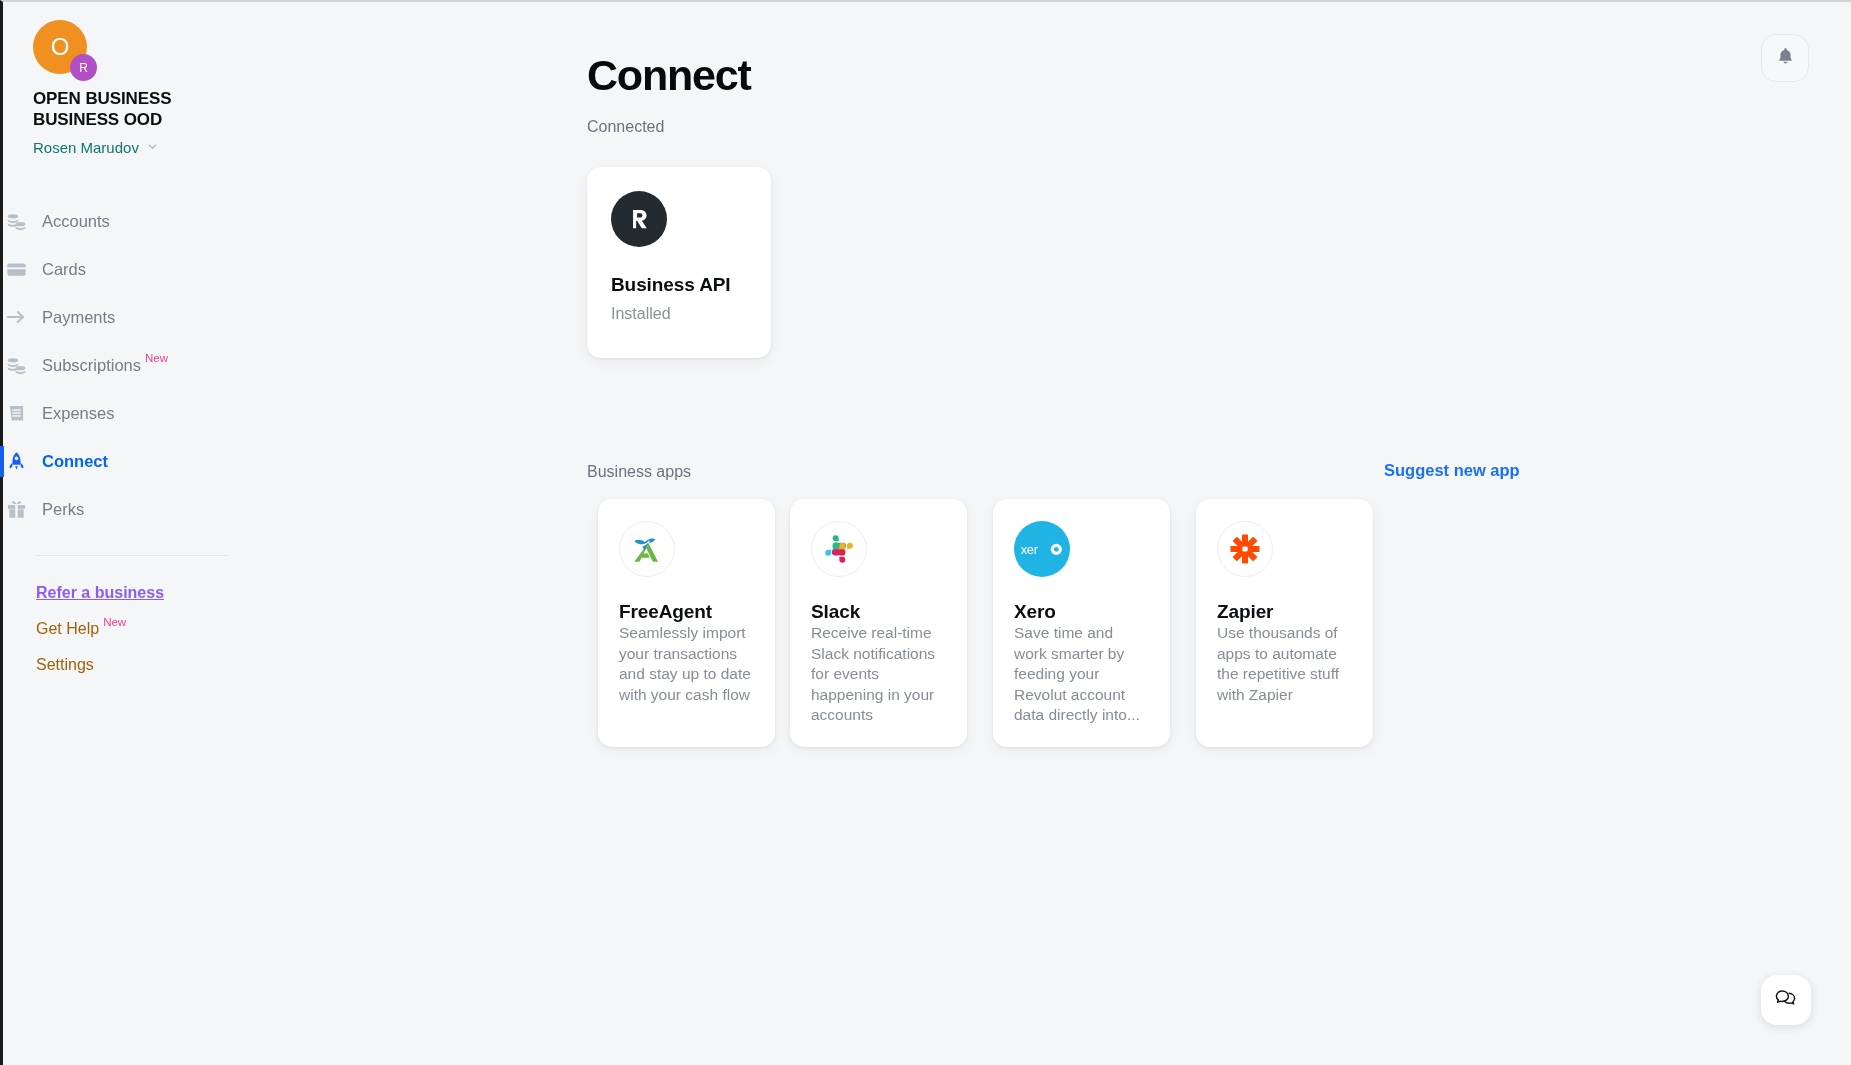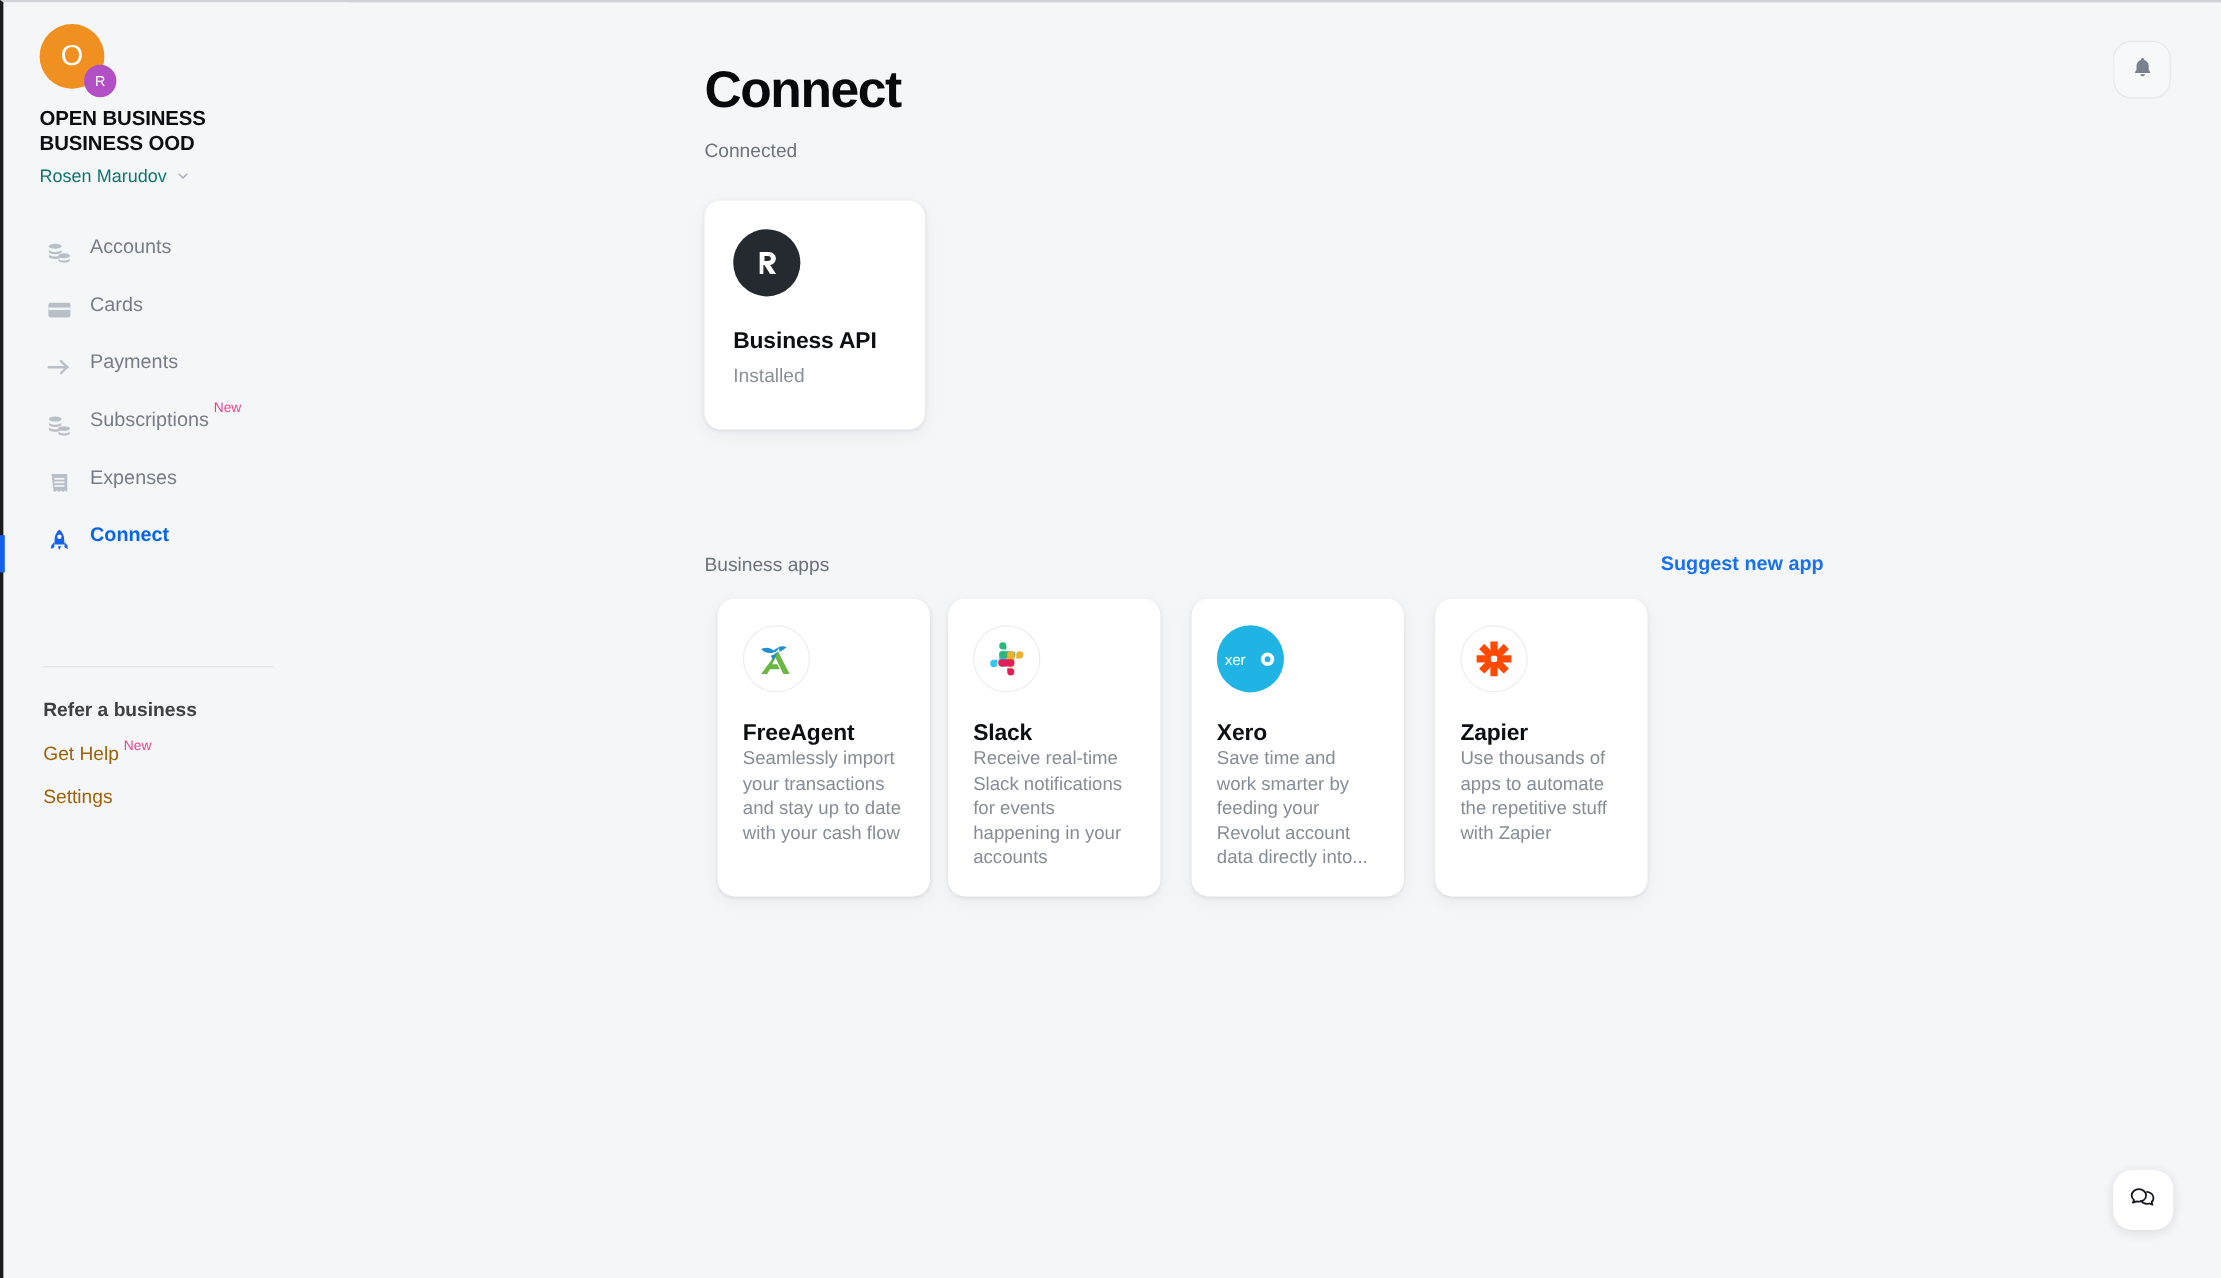--- a/index.html
+++ b/index.html
@@ -54,22 +54,22 @@
     margin-top: 9px;
     display: flex; align-items: center; gap: 8px;
     font-size: 15px; color: #0f766e;
   }
   .chev { display:block; width: 9px; height: 9px; position: relative; top: -2px; }
   .chev svg { display:block; }
 
   .nav { position: absolute; left: 0; top: 195px; width: 285px; }
   .nav-item {
     position: relative;
-    display: flex; 
-    height: 48px; padding-left: 33px;
+    display: flex; align-items: center;
+    height: 48px; 
     cursor: pointer;
     text-decoration: none;
   }
   .nav-icon {
     width: 26px; height: 26px;
     display: flex; align-items: center; justify-content: center;
     margin-right: 13px;
     flex: 0 0 26px;
   }
   .nav-label {
@@ -93,21 +93,21 @@
     position: absolute; left: 33px; top: 553px;
     width: 192px; height: 1px; background: #e3e5e8;
   }
   .sub-nav { position: absolute; left: 0; top: 573px; width: 285px; }
   .sub-item {
     display: flex; align-items: center;
     height: 36px; padding-left: 33px;
     cursor: pointer;
   }
   .sub-label { font-size: 16px; color: #a16207; white-space: nowrap; }
-  .sub-item.bold .sub-label { color: #404040; font-weight: 700; }
+  .sub-item.bold .sub-label { color: #8b5cf6; font-weight: 700; text-decoration: underline; }
 
   
   #main {
     position: absolute;
     left: 285px; top: 0; right: 0; bottom: 0;
   }
   .page-title {
     position: absolute; left: 299px; top: 20px;
     font-size: 43px; font-weight: 700; color: #07090d;
     letter-spacing: -1.2px;
@@ -294,20 +294,32 @@
             <path d="M12 1.5c3.1 2.6 4.6 6.3 4.6 10v4.1H7.4v-4.1c0-3.7 1.5-7.4 4.6-10z"></path>
             <circle cx="12" cy="8.4" r="2.1" fill="#f5f6f8"></circle>
             <path d="M7.2 13.2 4.2 17v3.1l3-1.8z"></path>
             <path d="M16.8 13.2 19.8 17v3.1l-3-1.8z"></path>
             <path d="M10.4 17.4h3.2l-1.6 3.6z"></path>
           </svg>
         </span>
         <span class="nav-label">Connect</span>
       </div>
 
+      <div class="nav-item">
+        <span class="nav-icon">
+          <svg width="21" height="21" viewBox="0 0 24 24" fill="#b9bfc7">
+            <path d="M8.2 2.6c1.5 0 2.8 1.6 3.6 3.2-1.9.2-3.9-.2-4.7-1.1-.6-.7-.2-2.1 1.1-2.1z"></path>
+            <path d="M15.8 2.6c-1.5 0-2.8 1.6-3.6 3.2 1.9.2 3.9-.2 4.7-1.1.6-.7.2-2.1-1.1-2.1z"></path>
+            <rect x="2.2" y="7" width="19.6" height="4.2"></rect>
+            <rect x="3.8" y="11.8" width="16.4" height="9.6"></rect>
+            <rect x="10.6" y="7" width="2.8" height="14.4" fill="#f5f6f8"></rect>
+          </svg>
+        </span>
+        <span class="nav-label">Perks</span>
+      </div>
     </nav>
 
     <div class="divider"></div>
 
     <div class="sub-nav">
       <div class="sub-item bold">
         <span class="sub-label">Refer a business</span>
       </div>
       <div class="sub-item">
         <span class="sub-label">Get Help</span>

